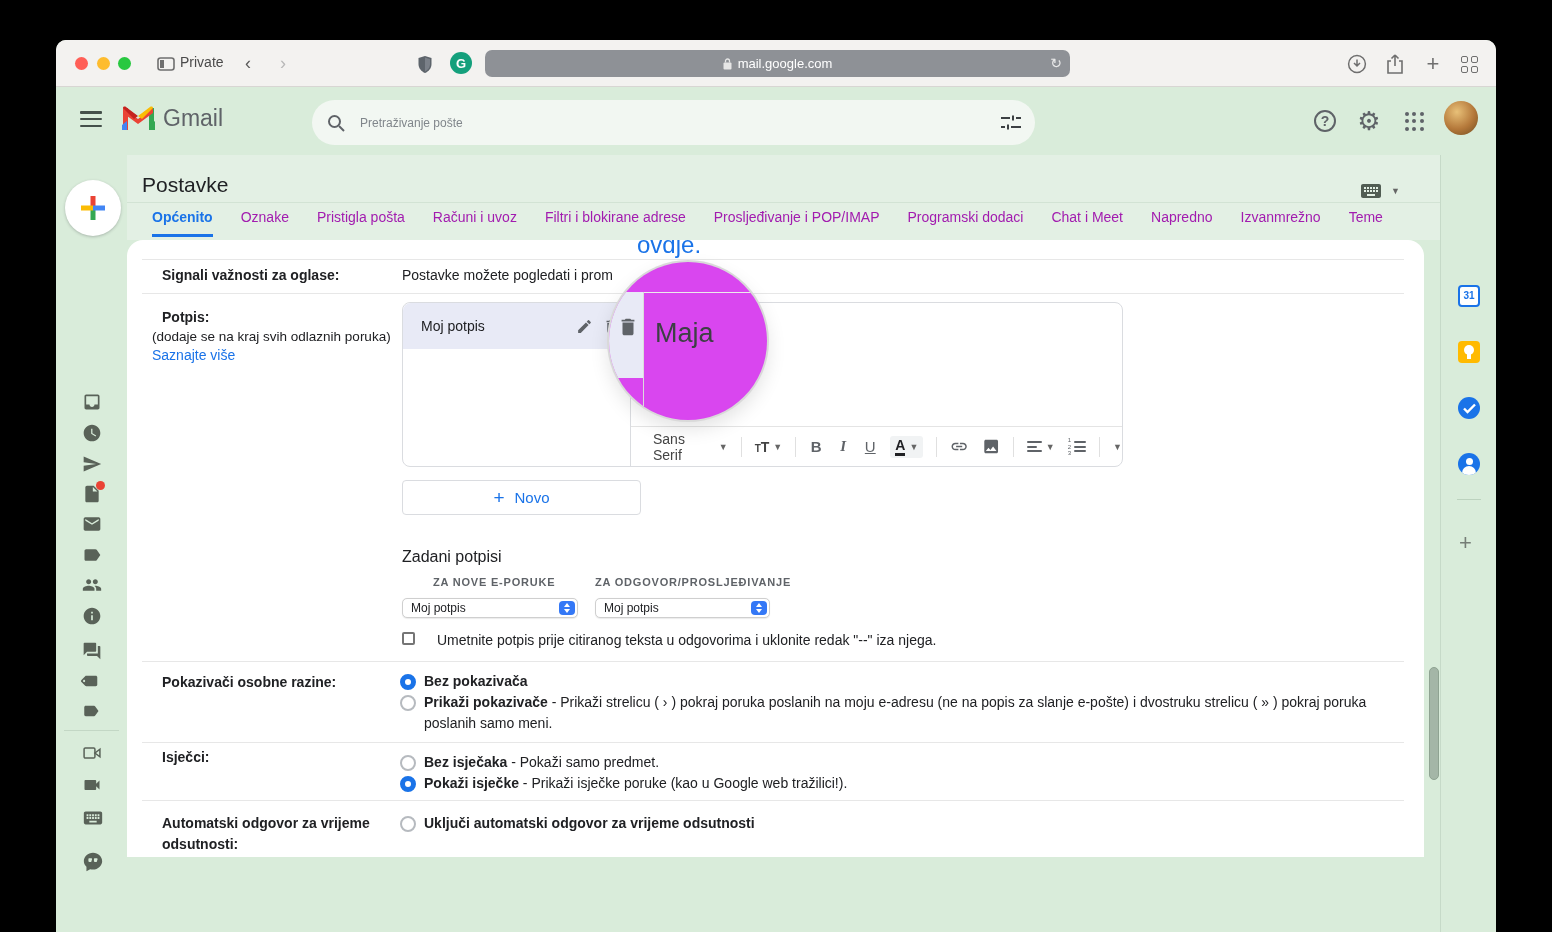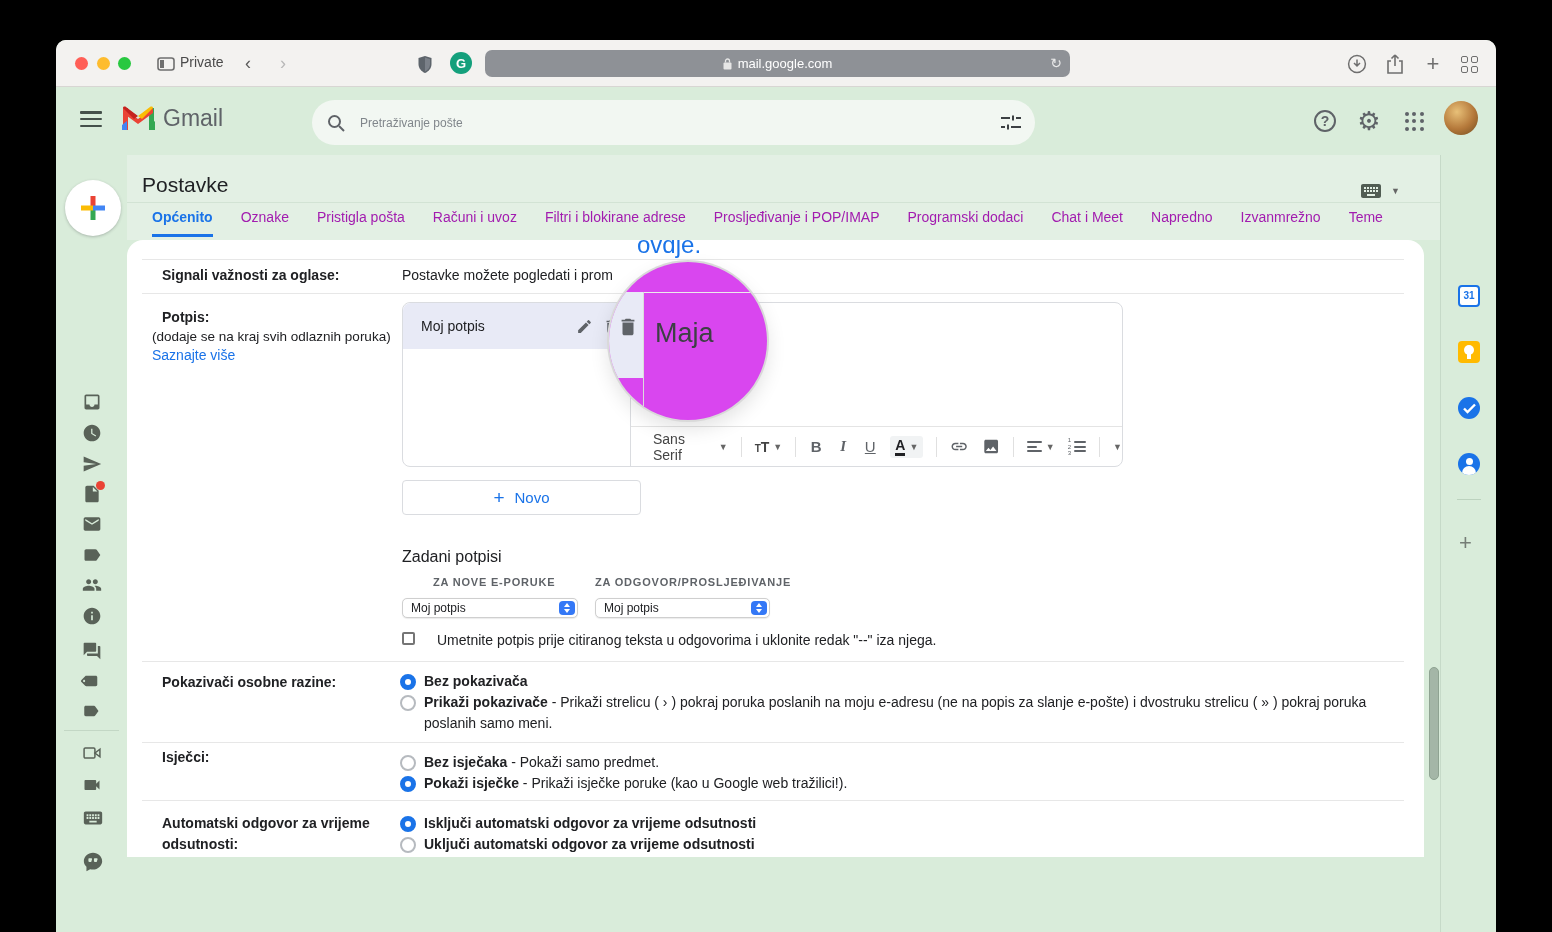--- a/index.html
+++ b/index.html
@@ -504,24 +504,20 @@
       <div class="opt">
         <span class="radio on"></span>
         <b>Pokaži isječke</b><span> - Prikaži isječke poruke (kao u Google web tražilici!).</span>
       </div>
     </div>
 
     <div class="cdiv" style="top:560px;"></div>
 
     <div class="lbl" style="top:573px;width:215px;">Automatski odgovor za vrijeme odsutnosti:</div>
     <div class="optblock" style="top:573px;">
-      <div class="opt">
-        <span class="radio on"></span>
-        <b>Isključi automatski odgovor za vrijeme odsutnosti</b>
-      </div>
       <div class="opt" style="margin-top:0;">
         <span class="radio off"></span>
         <b>Uključi automatski odgovor za vrijeme odsutnosti</b>
       </div>
     </div>
   </div>
 
   <div id="scrollthumb"></div>
 
 </div>

